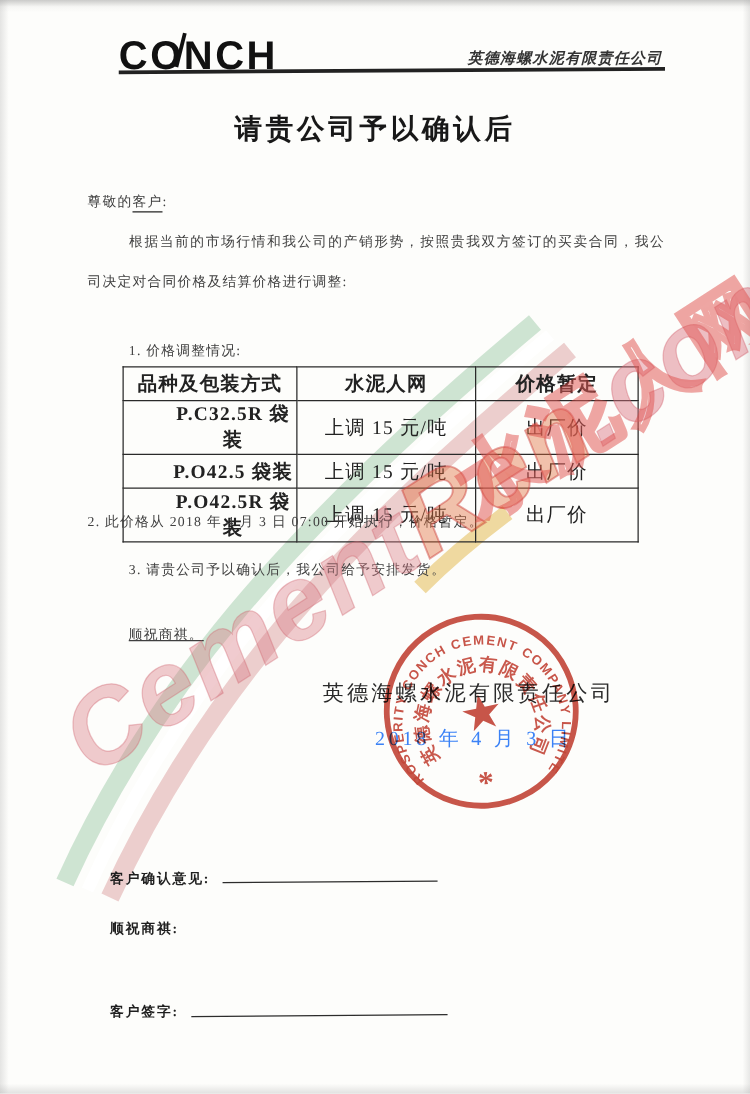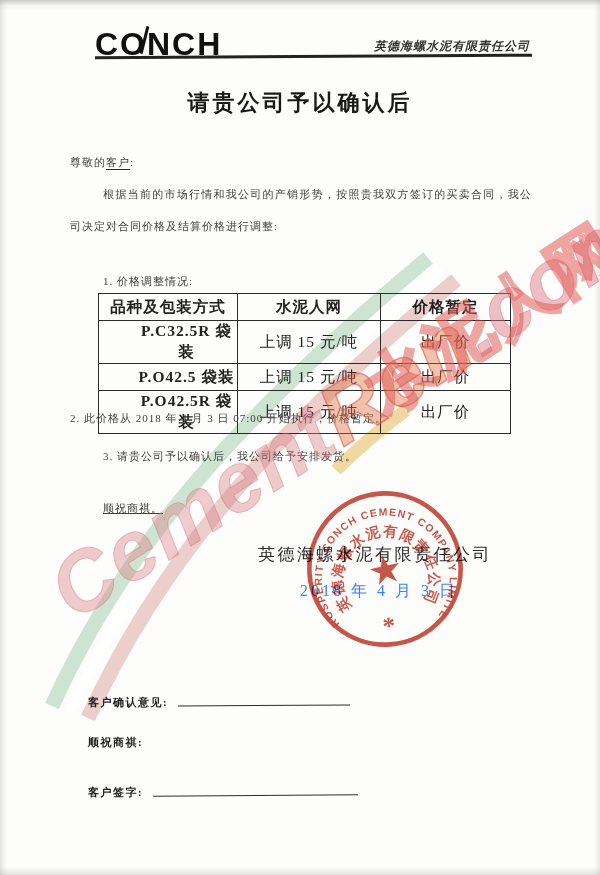--- a/index.html
+++ b/index.html
@@ -58,21 +58,21 @@
 
   
   .sig-company{position:absolute;left:258px;top:543px;font-size:17px;
     letter-spacing:2.5px;color:#2a2a2a;}
   .sig-date{position:absolute;left:300px;top:581px;font-size:16px;
     letter-spacing:3px;color:#3b82f6;}
 
   
   .foot{position:absolute;left:88px;font-size:11px;font-weight:bold;
     letter-spacing:1.5px;color:#1f1f1f;}
-  .f1{top:690px;} .f2{top:735px;} .f3{top:780px;text-align:right;}
+  .f1{top:690px;} .f2{top:735px;} .f3{top:797px;text-align:right;}
   .uline{display:inline-block;border-bottom:1.6px solid #2c2c2c;height:15px;
     margin-left:10px;transform:rotate(-0.4deg);}
   .ul1{width:172px;} .ul3{width:205px;}
 
   
   .wm-layer{position:absolute;inset:0;pointer-events:none;}
   .wm-brand{position:absolute;left:64px;top:548px;transform:rotate(-33deg);
     transform-origin:0 60%;white-space:nowrap;
     font-family:"Liberation Sans","DejaVu Sans",sans-serif;
     font-weight:bold;font-style:italic;font-size:84px;letter-spacing:2px;}

